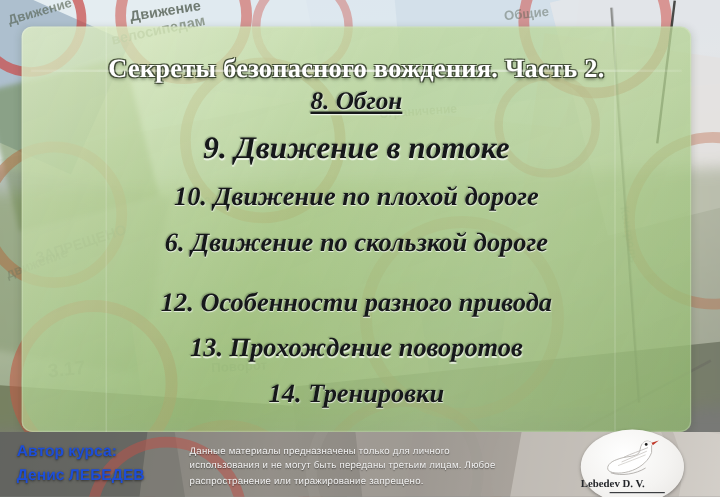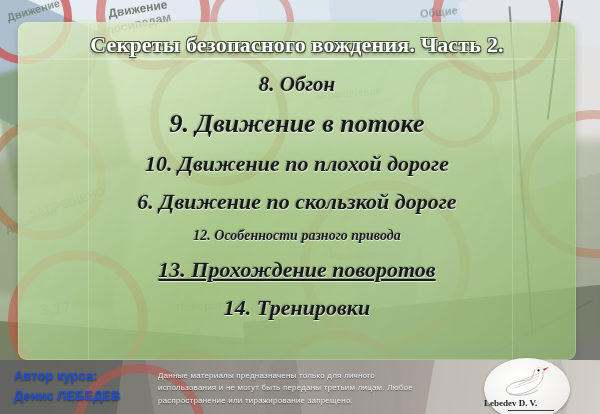--- a/index.html
+++ b/index.html
@@ -92,21 +92,21 @@
     box-shadow:0 0 0 1px rgba(255,255,255,.20) inset, 0 2px 7px rgba(40,55,25,.18);
     overflow:hidden;
   }
   #panel .pane-sheen{
     position:absolute;left:0;top:0;width:100%;height:100%;
     background:linear-gradient(115deg,rgba(255,255,255,.22) 0%,rgba(255,255,255,0) 42%,rgba(255,255,255,.10) 70%,rgba(255,255,255,0) 100%);
     pointer-events:none;
   }
   #panel .pane-vline{position:absolute;top:0;bottom:0;width:1px;background:rgba(255,255,255,.18);}
 
-  .title-wrap{position:absolute;left:0;top:4px;width:100%;height:40px;}
+  .title-wrap{position:absolute;left:0;top:16px;width:100%;height:40px;}
   #title{
     position:absolute;left:0;top:6px;width:100%;
     text-align:center;
     font-family:"Liberation Serif","DejaVu Serif",serif;
     font-weight:700;font-size:22px;letter-spacing:.2px;color:#ffffff;
     text-shadow:
       1px 1px 0 #3f4a36, -1px 1px 0 #46513a, 1px -1px 0 #46513a, -1px -1px 0 #46513a,
       0 2px 3px rgba(30,40,22,.65);
     white-space:nowrap;
   }
@@ -121,26 +121,26 @@
     font-family:"Liberation Serif","DejaVu Serif",serif;
     font-style:italic;font-weight:700;
     color:#16181a;
     white-space:nowrap;
     line-height:1.0;
     text-shadow:
       0 1px 0 rgba(255,255,255,.55),
       1px 1px 1px rgba(255,255,255,.35),
       -1px -1px 1px rgba(40,50,35,.25);
   }
-  .toc-1{font-size:21px;margin-top:8px;}
+  .toc-1{font-size:21px;margin-top:8px;text-decoration:underline;}
   .toc-2{font-size:26px;margin-top:16px;}
   .toc-3{font-size:22px;margin-top:16px;}
   .toc-4{font-size:22px;margin-top:16px;}
-  .toc-5{font-size:14px;margin-top:16px;}
-  .toc-6{font-size:22px;margin-top:16px;text-decoration:underline;}
+  .toc-5{font-size:22px;margin-top:28px;}
+  .toc-6{font-size:22px;margin-top:16px;}
   .toc-7{font-size:22px;margin-top:16px;}
 
   
   #footer{
     position:absolute;left:0;top:360px;width:600px;height:54px;
     overflow:hidden;
   }
   #footer .f-bg{
     position:absolute;inset:0;
     background:linear-gradient(100deg,#6e6f6b 0%,#7c7c76 18%,#9b9690 38%,#8b8781 58%,#a9a49c 78%,#cfcac4 100%);

